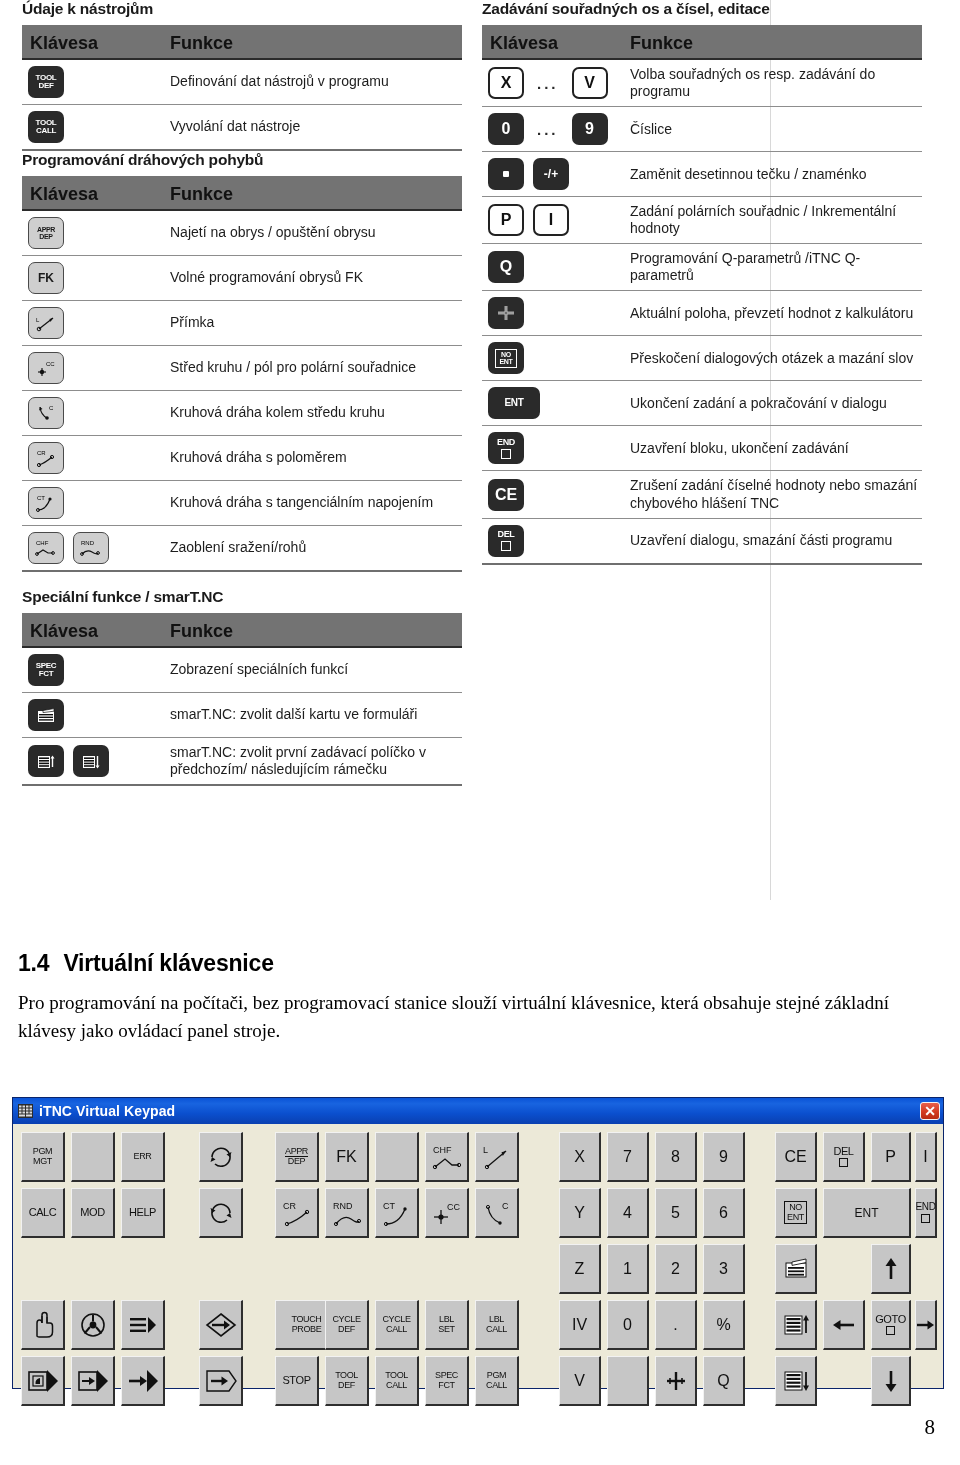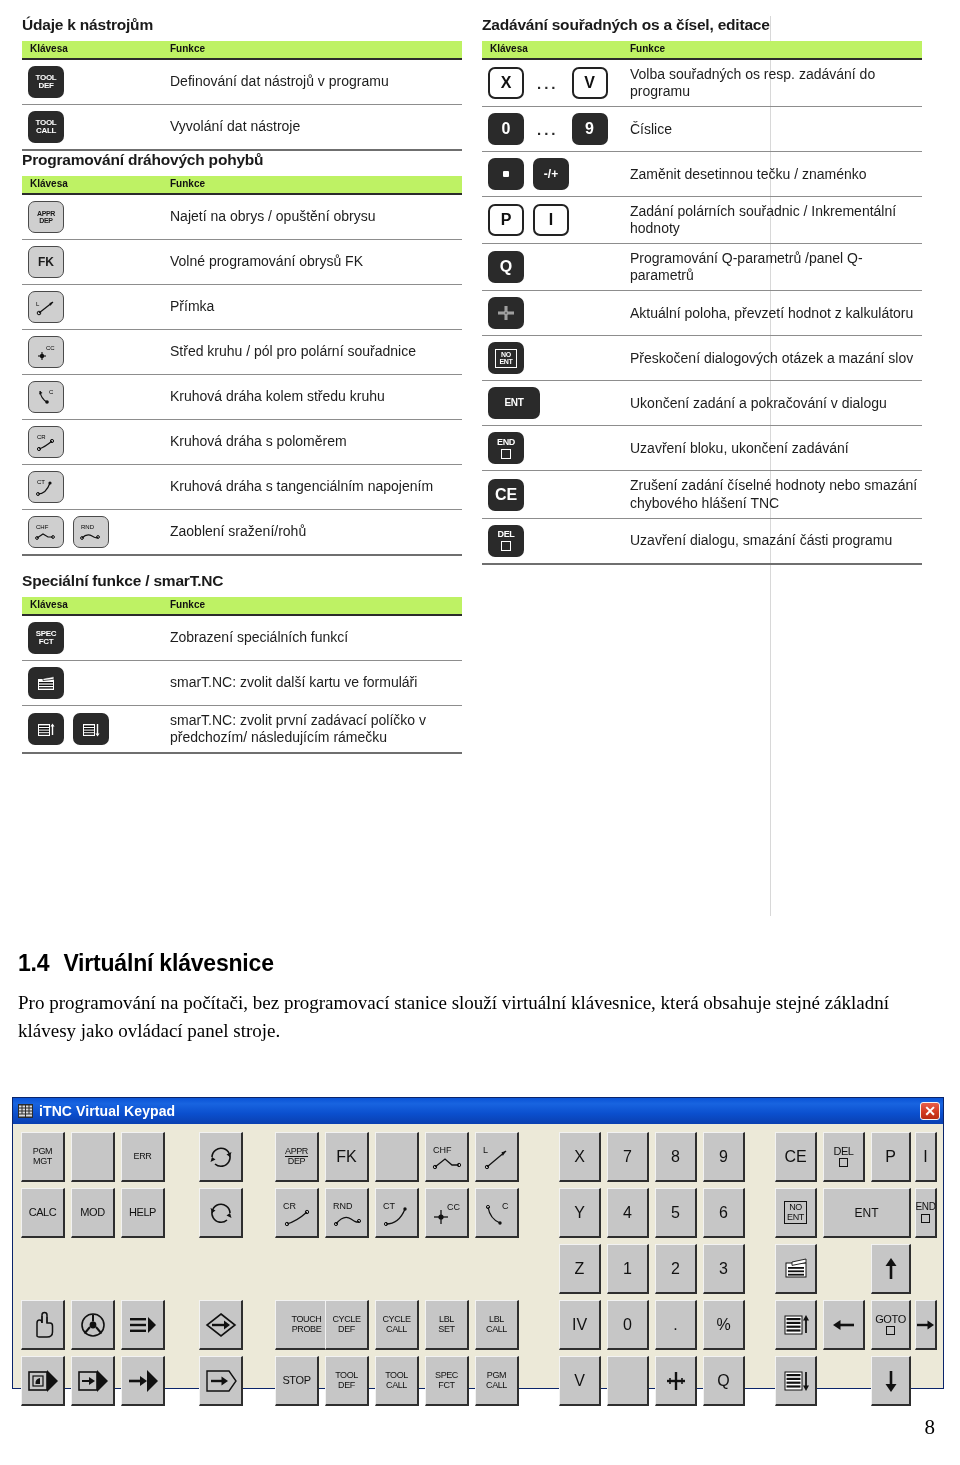--- a/index.html
+++ b/index.html
@@ -1,30 +1,30 @@
 <!DOCTYPE html>
 <html><head>
 <meta charset="utf-8">
 <style>
   html,body{margin:0;padding:0;background:#ffffff;}
   body{width:960px;height:1465px;position:relative;font-family:"Liberation Sans",sans-serif;-webkit-font-smoothing:antialiased;}
 
   
-  #scan{position:absolute;left:0;top:16px;width:960px;height:900px;}
+  #scan{position:absolute;left:0;top:0;width:960px;height:900px;}
   #scan .vrule{position:absolute;left:770px;top:0;width:1px;height:900px;background:#d8d8d8;}
   .col{position:absolute;top:0;}
   .col.left{left:22px;width:440px;}
   .col.right{left:482px;width:440px;}
 
   .sect-title{font-weight:bold;font-size:15.5px;color:#1a1a1a;letter-spacing:-0.2px;margin:0 0 7px 0;}
   table.ktab{border-collapse:collapse;width:100%;table-layout:fixed;}
   table.ktab col.kcol{width:140px;}
   table.ktab thead th{
-    background:#bef264;font-weight:bold;font-size:10px;color:#111;
-    text-align:left;padding:2px 0 4px 8px;border-bottom:2.5px solid #2b2b2b;
+    background:#737373;font-weight:bold;font-size:18px;color:#111;
+    text-align:left;padding:8px 0 4px 8px;border-bottom:2.5px solid #2b2b2b;
   }
   table.ktab tbody td{
     border-bottom:1.6px solid #8d8d8d;
     vertical-align:middle;padding:6px 0 6px 0;
   }
   table.ktab tbody td.fn{font-size:14px;color:#1d1d1d;line-height:1.22;padding-left:8px;}
   table.ktab tbody td.ky{padding-left:6px;}
   table.ktab tbody tr:last-child td{border-bottom:2.2px solid #6f6f6f;}
 
   .keycell{display:flex;align-items:center;gap:9px;}
@@ -408,21 +408,21 @@
             <td class="fn">Zadání polárních souřadnic / Inkrementální hodnoty</td>
           </tr>
           <tr>
             <td class="ky">
                 <div class="keycell">
               <span class="pk dark">
                     <span class="big">Q</span>
                   </span>
             </div>
               </td>
-            <td class="fn">Programování Q-parametrů /panel Q-parametrů</td>
+            <td class="fn">Programování Q-parametrů /iTNC Q-parametrů</td>
           </tr>
           <tr>
             <td class="ky">
                 <div class="keycell">
               <span class="pk dark">
                 <svg width="22" height="20" viewBox="0 0 22 20">
                       <line x1="11" y1="3" x2="11" y2="17" stroke="#fff" stroke-width="2.6"></line>
                       <line x1="3" y1="10" x2="19" y2="10" stroke="#fff" stroke-width="2.6"></line>
                       <line x1="11" y1="3" x2="11" y2="17" stroke="#2a2a2a" stroke-width="0.9"></line>
                       <line x1="3" y1="10" x2="19" y2="10" stroke="#2a2a2a" stroke-width="0.9"></line>

